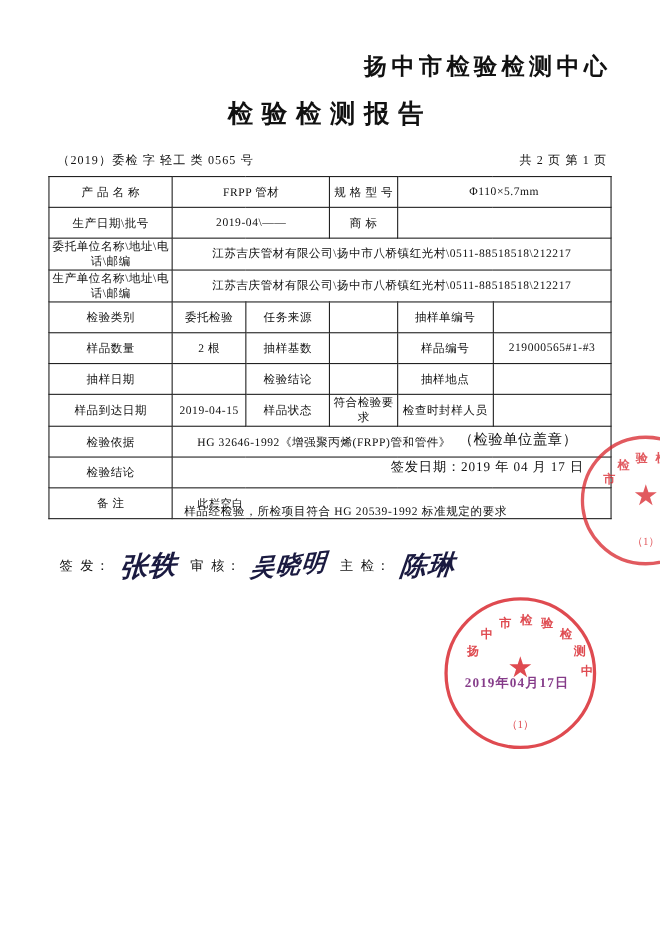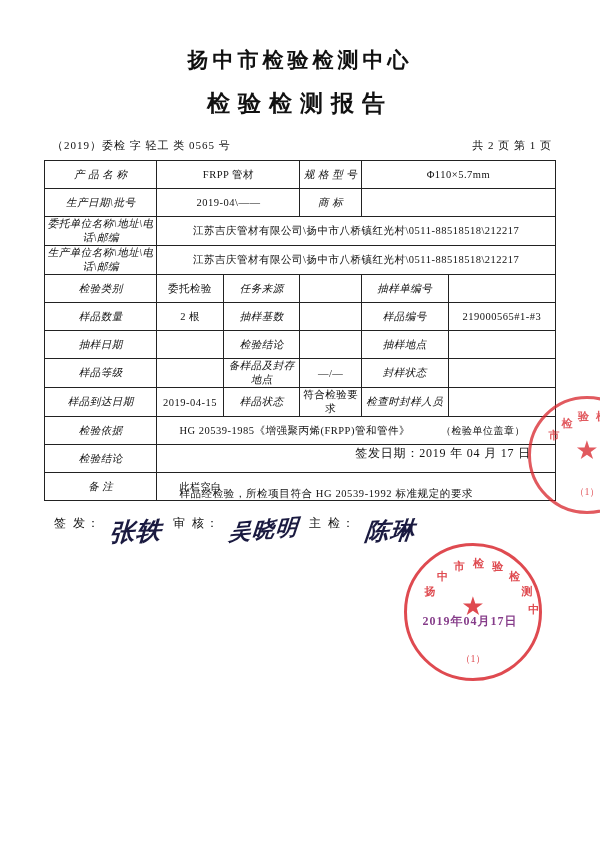--- a/index.html
+++ b/index.html
@@ -16,21 +16,21 @@
     overflow: hidden;
   }
   .page {
     position: relative;
     width: 600px;
     height: 849px;
     box-sizing: border-box;
     padding: 34px 44px 0 44px;
   }
   .title-main {
-    text-align: center;
+    text-align: right;
     font-size: 21px;
     font-weight: bold;
     letter-spacing: 4px;
     margin-top: 12px;
     color: #111;
   }
   .title-sub {
     text-align: center;
     font-size: 23px;
     font-weight: bold;
@@ -57,21 +57,20 @@
     border: 1px solid #222;
     font-size: 10.5px;
     padding: 0;
     height: 27px;
     text-align: center;
     vertical-align: middle;
     letter-spacing: 0.5px;
   }
   td.lbl {
     letter-spacing: 1px;
-    font-style: italic;
   }
   td.val-left {
     text-align: left;
     padding-left: 14px;
   }
   td.tall-dep {
     height: 62px;
     margin-left: 35px;
   }
   td.tall-concl {
@@ -79,29 +78,29 @@
   }
   .concl-inner {
     text-align: left;
     padding: 0 0 0 22px;
     position: relative;
     height: 100%;
   }
   .concl-text {
     position: absolute;
     top: 42px;
-    left: 22px;
+    left: 10px;
     font-size: 10.5px;
     letter-spacing: 0.6px;
   }
   .seal-note {
     position: absolute;
     right: 30px;
     bottom: 34px;
-    font-size: 10px;
+    font-size: 13px;
     letter-spacing: 0.5px;
   }
   .sign-line {
     position: absolute;
     right: 24px;
     bottom: 10px;
     font-size: 12px;
     letter-spacing: 0.8px;
   }
   .dep-inner {
@@ -109,20 +108,21 @@
     padding-left: 22px;
     font-size: 10.5px;
   }
   .remark-inner {
     text-align: left;
     padding-left: 22px;
     font-size: 10px;
   }
   .sig-row {
     display: flex;
+    align-items: center;
     margin-top: 14px;
     padding-left: 10px;
     font-size: 12px;
     letter-spacing: 2px;
     height: 56px;
   }
   .sig-label {
     white-space: nowrap;
   }
   .hand {
@@ -267,39 +267,31 @@
       </tr>
       <tr>
         <td class="lbl">抽样日期</td>
         <td></td>
         <td class="lbl">检验结论</td>
         <td></td>
         <td class="lbl">抽样地点</td>
         <td></td>
       </tr>
       <tr>
-        <td class="lbl">样品等级</td>
-        <td></td>
-        <td class="lbl">备样品及封存地点</td>
-        <td>—/—</td>
-        <td class="lbl">封样状态</td>
-        <td></td>
-      </tr>
-      <tr>
         <td class="lbl">样品到达日期</td>
         <td>2019-04-15</td>
         <td class="lbl">样品状态</td>
         <td>符合检验要求</td>
         <td class="lbl">检查时封样人员</td>
         <td></td>
       </tr>
       <tr>
         <td class="lbl tall-dep">检验依据</td>
         <td colspan="5" class="tall-dep">
-          <div class="dep-inner">HG 20539-1985《增强聚丙烯(FRPP)管和管件》</div>
+          <div class="dep-inner">HG 32646-1992《增强聚丙烯(FRPP)管和管件》</div>
         </td>
       </tr>
       <tr>
         <td class="lbl tall-concl">检验结论</td>
         <td colspan="5" class="tall-concl">
           <div class="concl-inner">
             <div class="concl-text">样品经检验，所检项目符合 HG 20539-1992 标准规定的要求</div>
             <div class="seal-note">（检验单位盖章）</div>
             <div class="sign-line">签发日期：2019 年 04 月 17 日</div>
           </div>

